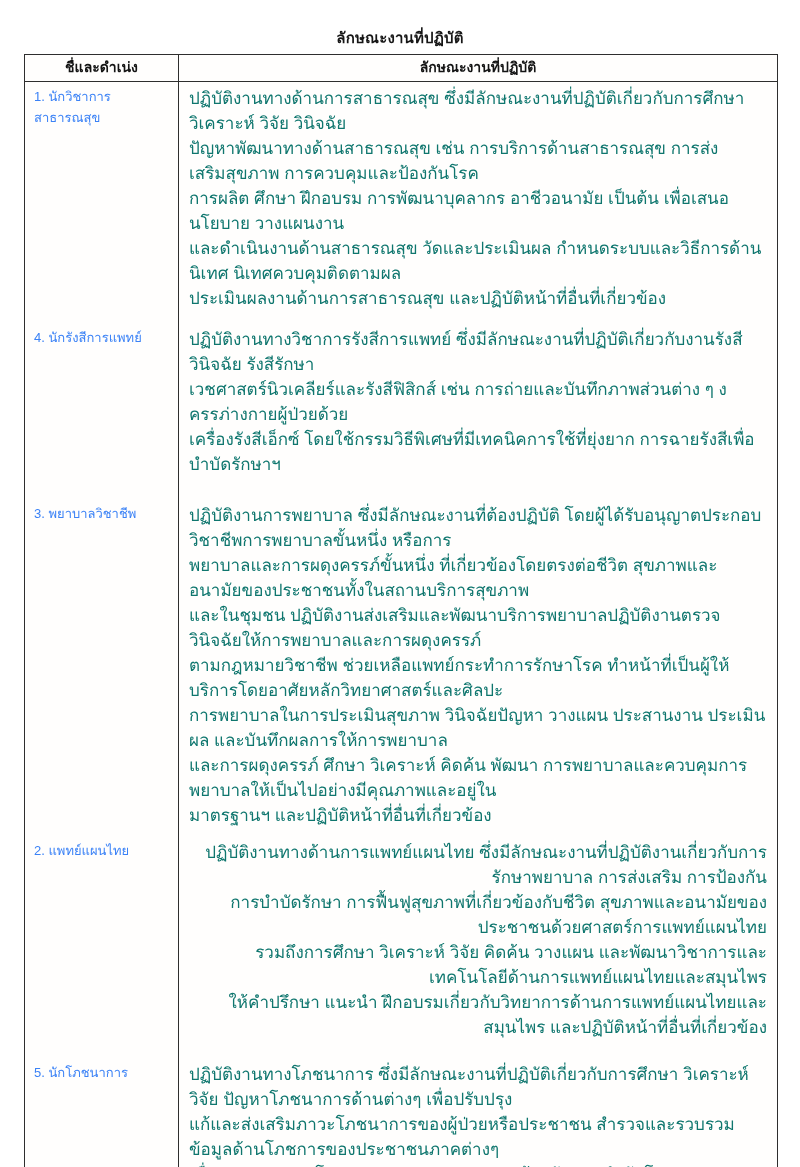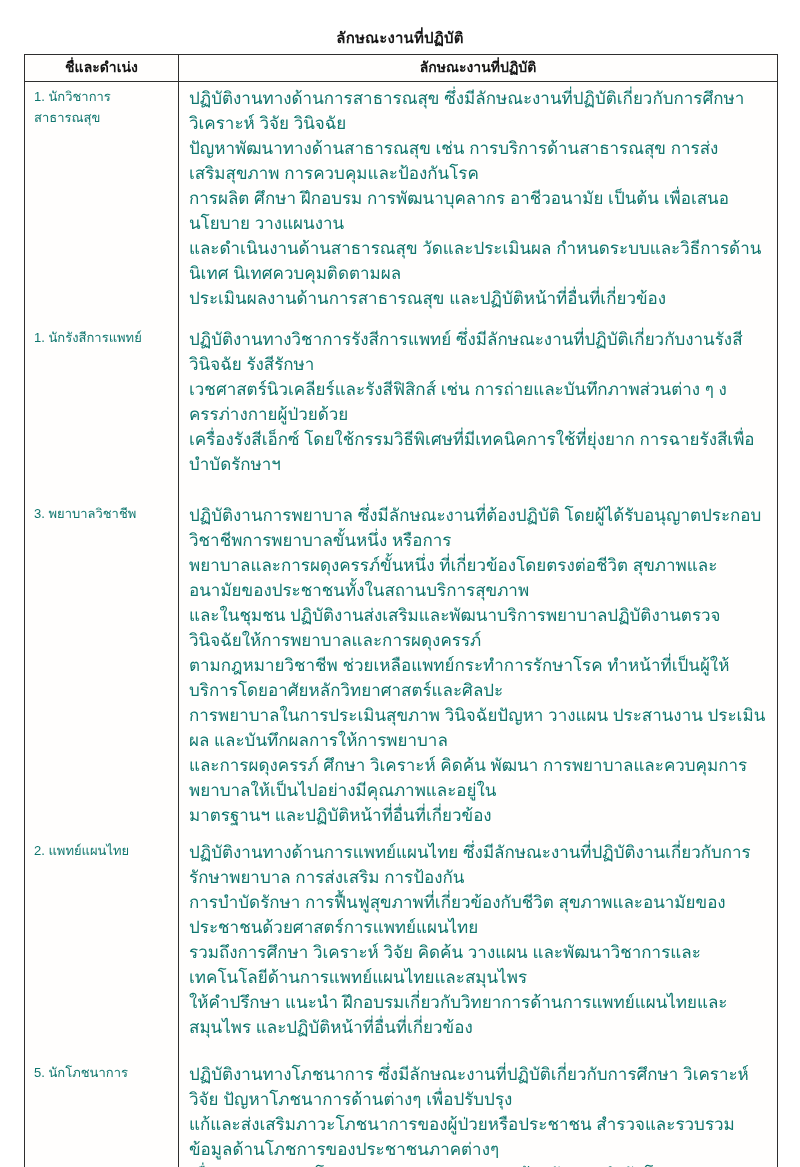--- a/index.html
+++ b/index.html
@@ -40,21 +40,21 @@
     display: grid;
     grid-template-columns: 154px 1fr;
   }
   .cell {
     box-sizing: border-box;
   }
   .cell-pos {
     border-right: 1.4px solid #2e2e2e;
     padding: 4px 6px 0 9px;
     font-size: 13px;
-    color: #0f766e;
+    color: #3b82f6;
   }
   .cell-duty {
     padding: 4px 10px 0 10px;
     font-size: 17px;
     line-height: 25px;
     white-space: pre-line;
     color: #0f766e;
   }
   .thead-row .cell {
     font-weight: 700;
@@ -65,21 +65,21 @@
     white-space: normal;
     color: #141414;
   }
   .thead-row {
     border-bottom: 1.4px solid #2e2e2e;
   }
   
   .r1 .cell-duty { padding-bottom: 12px; }
   .r2 .cell-duty { padding-bottom: 22px; }
   .r3 .cell-duty { padding-bottom: 8px;  }
-  .r4 .cell-duty { padding-bottom: 18px; }
+  .r4 .cell-duty { padding-bottom: 18px; text-align: right; }
   .r5 .cell-duty { padding-bottom: 12px; }
 </style>
 </head>
 <body>
 
 <div class="doc-title">ลักษณะงานที่ปฏิบัติ</div>
 
 <div class="duties-table">
 
   <div class="trow thead-row">
@@ -90,21 +90,21 @@
   <div class="trow r1">
     <div class="cell cell-pos">1. นักวิชาการสาธารณสุข</div>
     <div class="cell cell-duty">ปฏิบัติงานทางด้านการสาธารณสุข ซึ่งมีลักษณะงานที่ปฏิบัติเกี่ยวกับการศึกษา วิเคราะห์ วิจัย วินิจฉัย
 ปัญหาพัฒนาทางด้านสาธารณสุข เช่น การบริการด้านสาธารณสุข การส่งเสริมสุขภาพ การควบคุมและป้องกันโรค
 การผลิต ศึกษา ฝึกอบรม การพัฒนาบุคลากร อาชีวอนามัย เป็นต้น เพื่อเสนอนโยบาย วางแผนงาน
 และดำเนินงานด้านสาธารณสุข วัดและประเมินผล กำหนดระบบและวิธีการด้านนิเทศ นิเทศควบคุมติดตามผล
 ประเมินผลงานด้านการสาธารณสุข และปฏิบัติหน้าที่อื่นที่เกี่ยวข้อง</div>
   </div>
 
   <div class="trow r2">
-    <div class="cell cell-pos">1. นักรังสีการแพทย์</div>
+    <div class="cell cell-pos">4. นักรังสีการแพทย์</div>
     <div class="cell cell-duty">ปฏิบัติงานทางวิชาการรังสีการแพทย์  ซึ่งมีลักษณะงานที่ปฏิบัติเกี่ยวกับงานรังสีวินิจฉัย รังสีรักษา
 เวชศาสตร์นิวเคลียร์และรังสีฟิสิกส์  เช่น  การถ่ายและบันทึกภาพส่วนต่าง ๆ งครรภ่างกายผู้ป่วยด้วย
 เครื่องรังสีเอ็กซ์ โดยใช้กรรมวิธีพิเศษที่มีเทคนิคการใช้ที่ยุ่งยาก การฉายรังสีเพื่อบำบัดรักษาฯ</div>
   </div>
 
   <div class="trow r3">
     <div class="cell cell-pos">3. พยาบาลวิชาชีพ</div>
     <div class="cell cell-duty">ปฏิบัติงานการพยาบาล ซึ่งมีลักษณะงานที่ต้องปฏิบัติ โดยผู้ได้รับอนุญาตประกอบวิชาชีพการพยาบาลขั้นหนึ่ง หรือการ
 พยาบาลและการผดุงครรภ์ขั้นหนึ่ง ที่เกี่ยวข้องโดยตรงต่อชีวิต สุขภาพและอนามัยของประชาชนทั้งในสถานบริการสุขภาพ
 และในชุมชน ปฏิบัติงานส่งเสริมและพัฒนาบริการพยาบาลปฏิบัติงานตรวจวินิจฉัยให้การพยาบาลและการผดุงครรภ์

